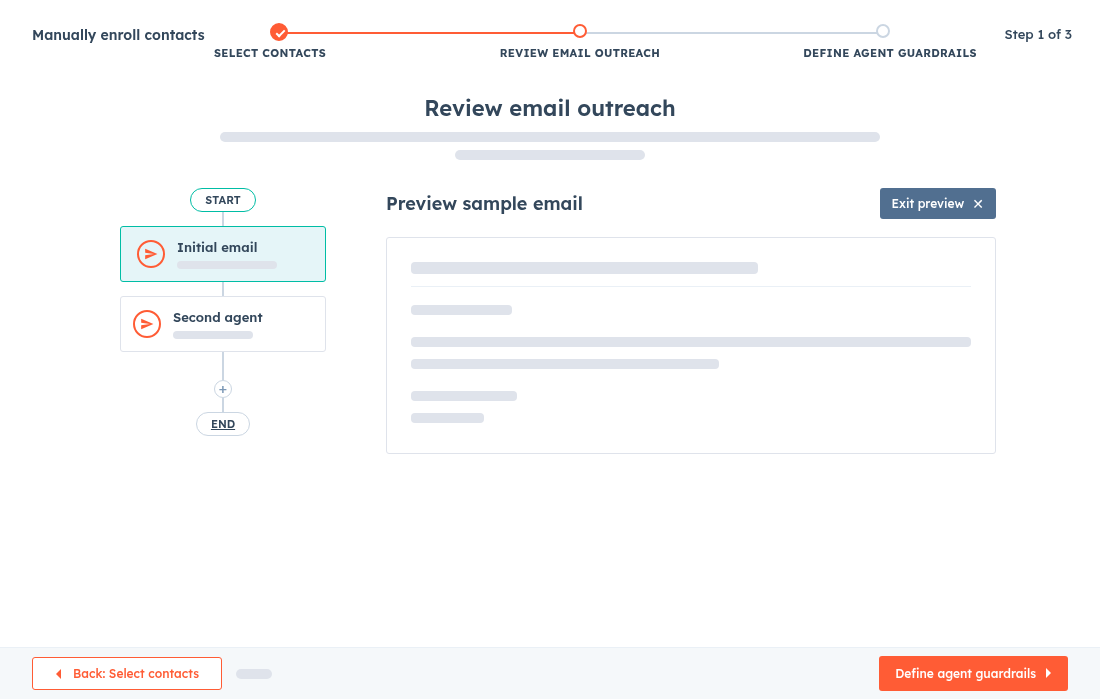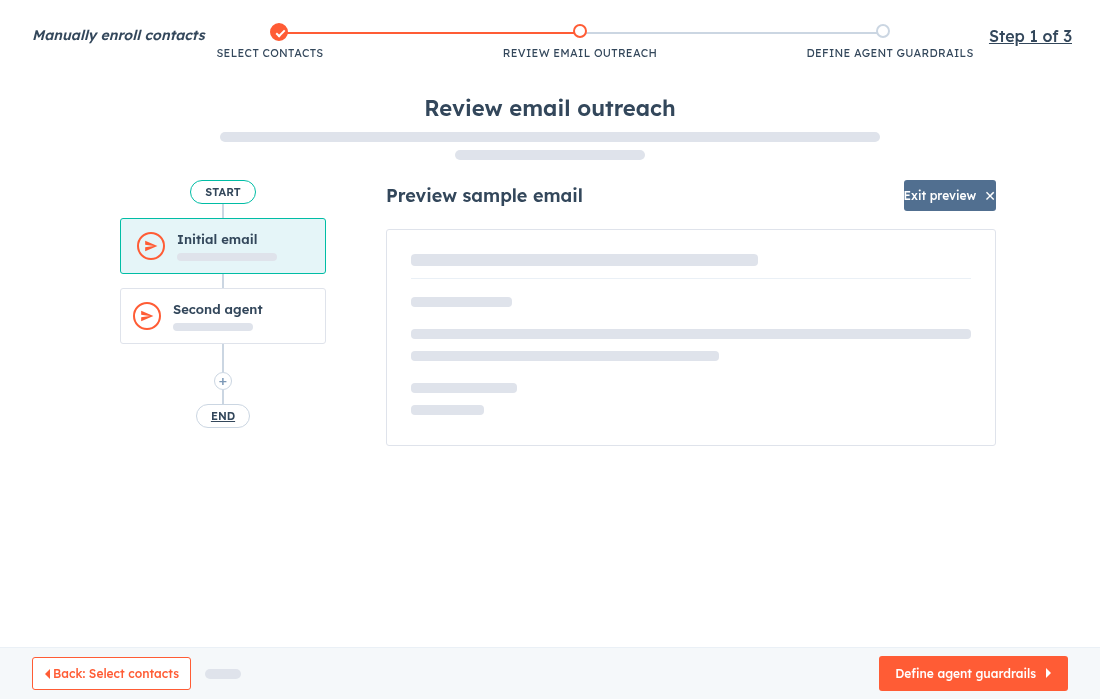--- a/index.html
+++ b/index.html
@@ -11,73 +11,73 @@
     --mute:#cbd6e2;
     --mute-light:#dfe3eb;
     --bg:#f5f8fa;
     --border:#cbd6e2;
     --card-border:#dfe3eb;
   }
   *{box-sizing:border-box;font-family:"Lexend Deca","Helvetica Neue",Arial,sans-serif;}
   body{margin:0;width:1100px;height:699px;background:#fff;color:var(--navy);position:relative;overflow:hidden;}
   
   .header{position:relative;height:60px;}
-  .header-title{position:absolute;left:32px;top:26px;font-size:14px;font-weight:600;color:var(--navy);font-style:italic;}
-  .step-indicator{position:absolute;right:28px;top:26px;font-size:16px;color:var(--navy);font-weight:500;text-decoration:underline;}
+  .header-title{position:absolute;left:32px;top:26px;font-size:14px;font-weight:600;color:var(--navy);}
+  .step-indicator{position:absolute;right:28px;top:26px;font-size:13px;color:var(--navy);font-weight:500;}
   .stepper{position:absolute;left:270px;right:210px;top:22px;height:32px;}
   .track{position:absolute;top:10px;left:8px;right:8px;height:2px;background:var(--mute);}
   .track-fill{position:absolute;top:10px;left:8px;width:48%;height:2px;background:var(--orange);}
   .node{position:absolute;top:2px;width:16px;height:16px;border-radius:50%;background:#fff;}
   .node.done{background:var(--orange);border:2px solid var(--orange);width:18px;height:18px;top:1px;}
   .node.done::after{content:"";position:absolute;left:4px;top:5px;width:7px;height:3px;border-left:2px solid #fff;border-bottom:2px solid #fff;transform:rotate(-45deg);}
   .node.current{border:2px solid var(--orange);width:14px;height:14px;}
   .node.future{border:2px solid var(--mute);width:14px;height:14px;}
   .n1{left:0;}
   .n2{left:50%;transform:translateX(-50%);}
   .n3{right:0;}
   .step-labels{position:absolute;top:46px;left:270px;right:210px;height:16px;}
-  .step-label{position:absolute;font-size:11px;font-weight:400;letter-spacing:.3px;color:var(--navy);text-transform:uppercase;white-space:nowrap;}
+  .step-label{position:absolute;font-size:11px;font-weight:700;letter-spacing:.3px;color:var(--navy);text-transform:uppercase;white-space:nowrap;}
   .sl1{left:0;transform:translateX(-50%);}
   .sl2{left:50%;transform:translateX(-50%);}
   .sl3{right:0;transform:translateX(50%);}
   
   .main{position:absolute;left:0;right:0;top:80px;bottom:52px;padding:0 32px;}
   .page-title{text-align:center;font-size:22px;font-weight:600;margin:14px 0 10px;}
   .subtitle-skeleton{margin:0 auto 8px;height:10px;border-radius:5px;background:var(--mute-light);}
   .subtitle-skeleton.l1{width:660px;}
   .subtitle-skeleton.l2{width:190px;}
-  .content{display:flex;gap:34px;margin-top:20px;}
+  .content{display:flex;gap:34px;margin-top:28px;}
   
   .flow{width:258px;display:flex;flex-direction:column;align-items:center;position:relative;margin-left:62px;}
   .pill{border:1.5px solid var(--teal);border-radius:14px;padding:4px 14px;font-size:11px;font-weight:600;color:var(--navy);background:#fff;z-index:2;}
   .end-pill{border-color:var(--mute);text-decoration:underline;}
   .connector{width:1.5px;height:14px;background:var(--mute);z-index:1;}
   .connector.tall{height:14px;}
   .step-card{width:206px;border:1.2px solid var(--card-border);border-radius:3px;background:#fff;display:flex;align-items:center;gap:12px;padding:12px 12px;z-index:2;}
   .step-card.active{border:1.8px solid var(--teal);background:var(--teal-light);padding-left:16px;}
   .step-icon{width:28px;height:28px;border:2px solid var(--orange);border-radius:50%;flex:0 0 28px;display:flex;align-items:center;justify-content:center;}
   .step-icon svg{width:14px;height:14px;fill:var(--orange);}
   .step-text{flex:1;}
   .step-title{font-size:13px;font-weight:600;color:var(--navy);}
   .step-bar{height:8px;border-radius:4px;background:var(--mute-light);margin-top:6px;width:100px;}
   .step-bar.narrow{width:80px;}
   .add-node{width:18px;height:18px;border:1.5px solid var(--mute);border-radius:50%;display:flex;align-items:center;justify-content:center;color:#7c98b6;font-size:14px;line-height:1;background:#fff;z-index:2;}
   
   .preview{flex:1;max-width:610px;}
   .preview-head{display:flex;justify-content:space-between;align-items:center;margin-bottom:18px;}
   .preview-title{font-size:18px;font-weight:600;color:var(--navy);}
-  .exit-btn{background:var(--slate);color:#fff;border:none;border-radius:3px;padding:8px 0;font-size:12px;font-weight:500;display:flex;align-items:flex-end;gap:8px;cursor:pointer;}
+  .exit-btn{background:var(--slate);color:#fff;border:none;border-radius:3px;padding:8px 12px;font-size:12px;font-weight:500;display:flex;align-items:flex-end;gap:8px;cursor:pointer;}
   .exit-btn .x{font-size:14px;line-height:1;}
   .email-card{border:1px solid var(--card-border);border-radius:3px;padding:24px 24px 30px;}
   .sk{background:var(--mute-light);border-radius:4px;height:10px;margin-bottom:12px;}
   .sk.h{height:12px;}
   .divider{height:1px;background:#eaf0f6;margin:10px 0 18px;}
   
   .footer{position:absolute;left:0;right:0;bottom:0;height:52px;background:var(--bg);border-top:1px solid #eaf0f6;display:flex;align-items:center;padding:0 32px;justify-content:space-between;}
-  .back-btn{background:#fff;border:1px solid var(--orange);color:var(--orange);border-radius:3px;padding:8px 11px;font-size:12px;font-weight:500;display:flex;align-items:center;gap:1px;cursor:pointer;}
+  .back-btn{background:#fff;border:1px solid var(--orange);color:var(--orange);border-radius:3px;padding:8px 22px;font-size:12px;font-weight:500;display:flex;align-items:center;gap:10px;cursor:pointer;}
   .next-btn{background:var(--orange);border:none;color:#fff;border-radius:3px;padding:10px 16px;font-size:12px;font-weight:500;display:flex;align-items:center;gap:8px;cursor:pointer;}
   .footer-skeleton{height:10px;width:36px;border-radius:5px;background:var(--mute-light);margin-left:14px;}
   .chev{display:inline-block;}
   .chev-left{transform:rotate(180deg);}
 </style>
 </head>
 <body>
 
 <div class="header">
   <div class="header-title">Manually enroll contacts</div>

